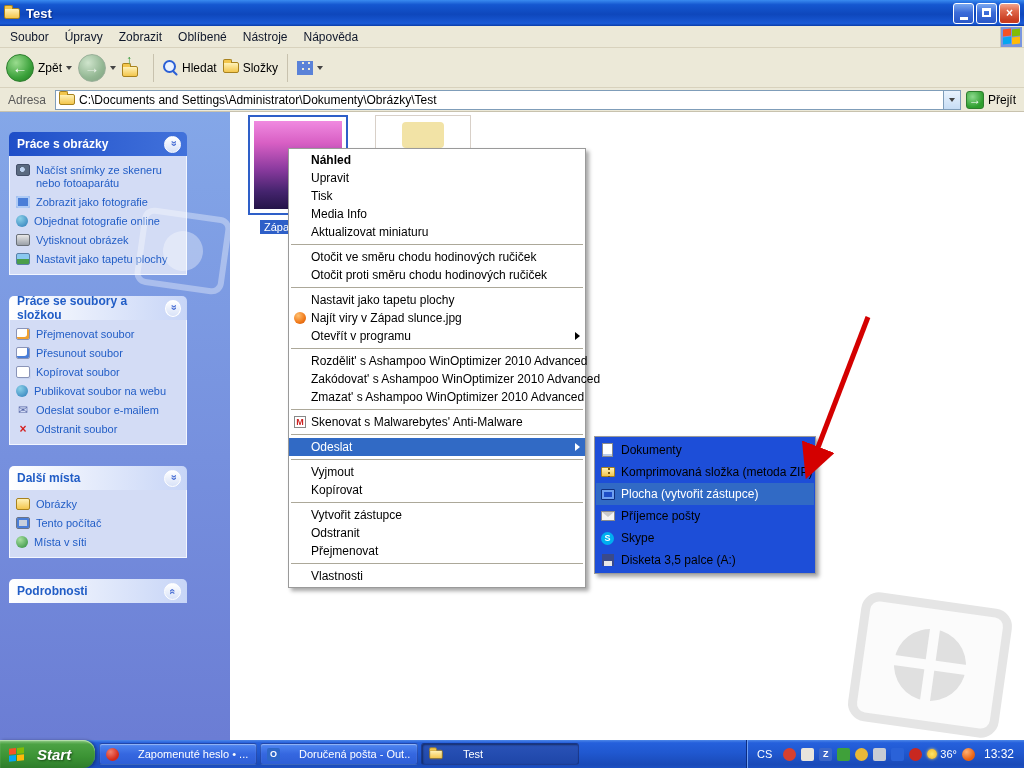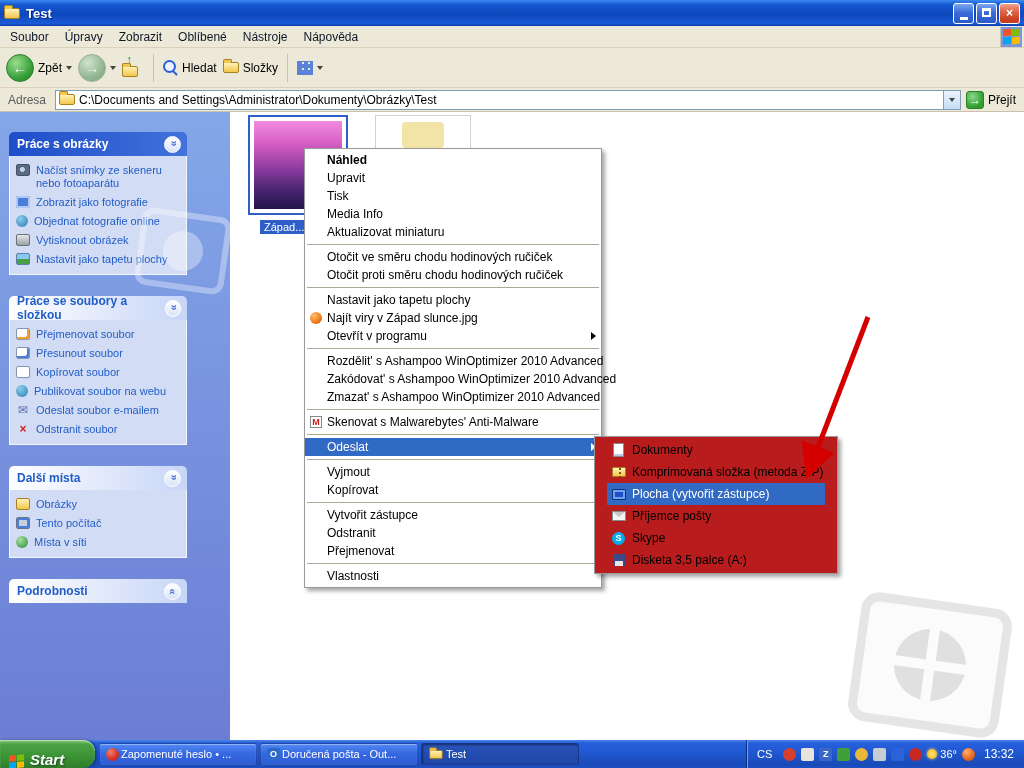--- a/index.html
+++ b/index.html
@@ -88,37 +88,37 @@
   .thumb2::before{content:"";position:absolute;left:26px;top:6px;width:42px;height:26px;background:#F2E3A6;border-radius:4px;}
 
   .watermark{position:absolute;right:18px;bottom:10px;width:152px;height:130px;border:9px solid #E5E5E5;border-radius:18px;transform:rotate(8deg);background:#FBFBFB;}
   .watermark .wm-c{position:absolute;left:50%;top:50%;width:72px;height:72px;margin:-36px 0 0 -36px;border-radius:50%;background:#E0E0E0;}
   .watermark .wm-c::before{content:"";position:absolute;left:31px;top:-4px;width:10px;height:80px;background:#FBFBFB;}
   .watermark .wm-c::after{content:"";position:absolute;top:31px;left:-4px;height:10px;width:80px;background:#FBFBFB;}
   .watermark-sm{position:absolute;left:138px;top:100px;width:90px;height:78px;border:6px solid rgba(255,255,255,0.35);border-radius:12px;transform:rotate(8deg);}
   .watermark-sm .wm-c{position:absolute;left:50%;top:50%;width:40px;height:40px;margin:-20px 0 0 -20px;border-radius:50%;background:rgba(255,255,255,0.35);}
 
   
-  .ctx-menu{position:absolute;left:304px;top:148px;width:298px;background:#fff;border:1px solid #9A9A9A;
+  .ctx-menu{position:absolute;left:288px;top:148px;width:298px;background:#fff;border:1px solid #9A9A9A;
     box-shadow:3px 3px 4px rgba(0,0,0,0.35);padding:2px 0;z-index:50;}
   .cm-item{position:relative;display:flex;align-items:center;height:18px;padding-right:14px;cursor:pointer;}
   .cm-gutter{width:22px;flex-shrink:0;display:flex;align-items:center;justify-content:center;}
   .cm-label{font-size:12px;color:#000;white-space:nowrap;}
   .cm-item.bold .cm-label{font-weight:bold;}
   .cm-item.hl{background:#316AC5;}
   .cm-item.hl .cm-label{color:#fff;}
   .cm-arrow{position:absolute;right:5px;top:5px;width:0;height:0;border-top:4px solid transparent;border-bottom:4px solid transparent;border-left:5px solid #000;}
   .cm-item.hl .cm-arrow{border-left-color:#fff;}
   .cm-sep{height:1px;background:#ACA899;margin:3px 2px;}
   .cm-ico-orange{width:12px;height:12px;border-radius:50%;background:radial-gradient(circle at 35% 30%,#FFC070,#F07818 60%,#C85008);}
   .cm-ico-mbam{width:12px;height:12px;background:#fff;border:1px solid #888;color:#C22;font-size:9px;font-weight:bold;line-height:10px;text-align:center;}
 
   
-  .submenu{position:absolute;left:594px;top:436px;width:244px;background:#b91c1c;border:1px solid #9A9A9A;
-    box-shadow:3px 3px 4px rgba(0,0,0,0.35);padding:2px 12px;z-index:55;}
+  .submenu{position:absolute;left:594px;top:436px;width:222px;background:#1d4ed8;border:1px solid #9A9A9A;
+    box-shadow:3px 3px 4px rgba(0,0,0,0.35);padding:2px 1px;z-index:55;}
   .sm-item{display:flex;align-items:center;height:22px;padding:0 6px 0 4px;gap:6px;cursor:pointer;}
   .sm-label{font-size:12px;color:#000;white-space:nowrap;}
   .sm-item.hl{background:#316AC5;}
   .sm-item.hl .sm-label{color:#fff;}
   .sm-ico{width:15px;height:15px;flex-shrink:0;display:flex;align-items:center;justify-content:center;}
   .ico-doc{width:11px;height:14px;background:#fff;border:1px solid #8A8A8A;box-shadow:inset 0 -8px 0 -6px #B9CBE8;}
   .ico-zip{width:14px;height:10px;background:linear-gradient(180deg,#FFF2B8,#F3C64C);border:1px solid #A8821E;border-radius:1px;position:relative;}
   .ico-zip::after{content:"";position:absolute;left:6px;top:0;width:2px;height:9px;background:repeating-linear-gradient(180deg,#7A5A10 0 2px,transparent 2px 4px);}
   .ico-desktop{width:14px;height:11px;background:#1E4EC8;border:1px solid #10307E;border-radius:1px;box-shadow:inset 0 0 0 2px #6FA0F0;}
   .ico-mail{width:14px;height:10px;background:#F4F4F4;border:1px solid #8A8A8A;position:relative;}
@@ -126,26 +126,26 @@
   .ico-skype{width:13px;height:13px;border-radius:50%;background:#00AFF0;color:#fff;font-size:9px;font-weight:bold;line-height:13px;text-align:center;}
   .ico-floppy{width:12px;height:12px;background:#3A4A8A;position:relative;}
   .ico-floppy::after{content:"";position:absolute;left:2px;bottom:0;width:8px;height:5px;background:#E8E8E8;}
 
   
   .arrow-svg{position:absolute;left:770px;top:295px;z-index:70;pointer-events:none;}
 
   
   .taskbar{position:absolute;left:0;bottom:0;width:100%;height:28px;display:flex;align-items:stretch;
     background:linear-gradient(180deg,#4D87E8 0%,#2560DC 10%,#2058D0 45%,#1A4AB8 88%,#1C50C4 100%);}
-  .start-button{width:95px;display:flex;align-items:flex-end;gap:6px;padding-left:9px;cursor:pointer;border-radius:0 12px 12px 0;
+  .start-button{width:95px;display:flex;align-items:center;gap:13px;padding-left:9px;cursor:pointer;border-radius:0 12px 12px 0;
     background:linear-gradient(180deg,#8FCB85 0%,#4CA244 15%,#3B9334 60%,#2E7D2B 100%);box-shadow:inset 0 1px 1px #B8E0B0,2px 0 3px rgba(0,0,0,0.3);}
   .start-label{color:#fff;font-weight:bold;font-style:italic;font-size:15px;text-shadow:1px 1px 2px #1A4A18;}
   .start-flag{display:grid;grid-template-columns:7px 7px;grid-template-rows:6px 6px;gap:1px;transform:skewY(-6deg);}
   .tasks{flex:1;display:flex;align-items:center;gap:3px;padding:0 4px;}
-  .task-button{width:158px;height:22px;border-radius:3px;display:flex;align-items:center;gap:2px;padding:0 6px;cursor:pointer;
+  .task-button{width:158px;height:22px;border-radius:3px;display:flex;align-items:center;gap:19px;padding:0 6px;cursor:pointer;
     background:linear-gradient(180deg,#5088F2,#3567E0 50%,#2E5ED6);border:1px solid rgba(0,0,30,0.25);box-shadow:inset 0 1px 1px rgba(255,255,255,0.4);}
   .task-button.active{background:linear-gradient(180deg,#24folder?,#1E46A8);background:linear-gradient(180deg,#2A53B8,#1E46A8);box-shadow:inset 1px 1px 2px rgba(0,0,0,0.45);}
   .task-label{color:#fff;font-size:11px;white-space:nowrap;overflow:hidden;}
   .task-ico{width:13px;height:13px;flex-shrink:0;}
   .ico-browser-red{border-radius:50%;background:radial-gradient(circle at 35% 30%,#F08070,#D42A1A 65%);}
   .ico-outlook{background:#2E68C8;border-radius:2px;color:#fff;font-size:9px;font-weight:bold;line-height:13px;text-align:center;}
   .tray{display:flex;align-items:center;gap:5px;padding:0 10px 0 8px;border-left:1px solid #0C2C80;box-shadow:inset 1px 0 0 #6FA0F5;
     background:linear-gradient(180deg,#4D87E8 0%,#2560DC 10%,#2058D0 45%,#1A4AB8 88%,#1C50C4 100%);}
   .tray-lang{color:#fff;font-size:11px;padding:0 6px 0 2px;}
   .tray-ico{width:13px;height:13px;border-radius:2px;color:#fff;font-size:9px;font-weight:bold;line-height:13px;text-align:center;flex-shrink:0;}

